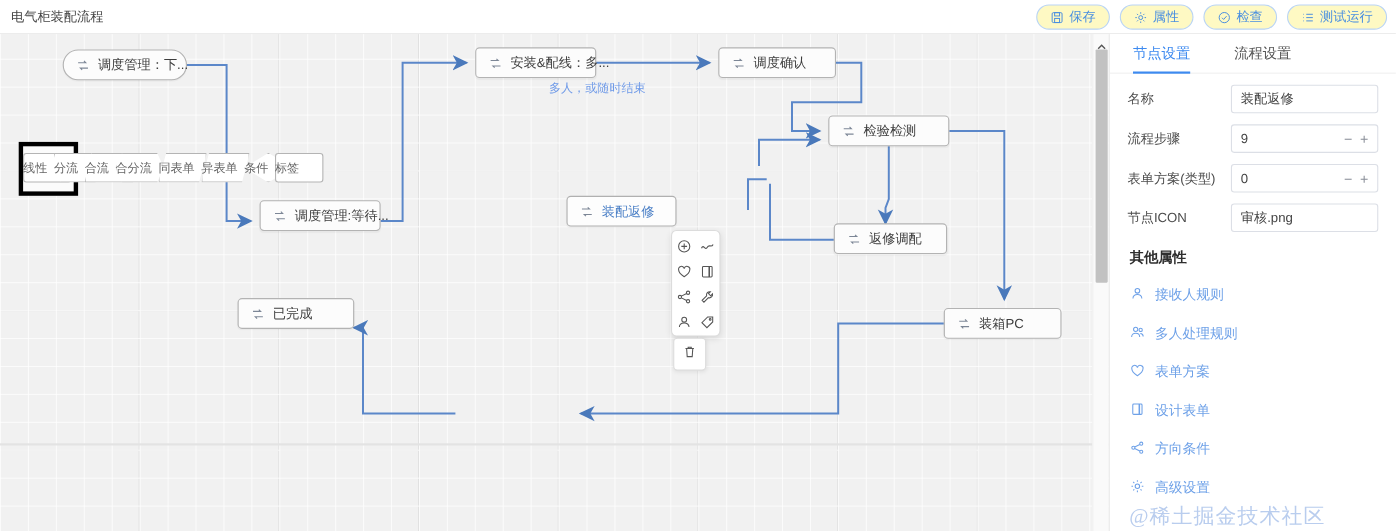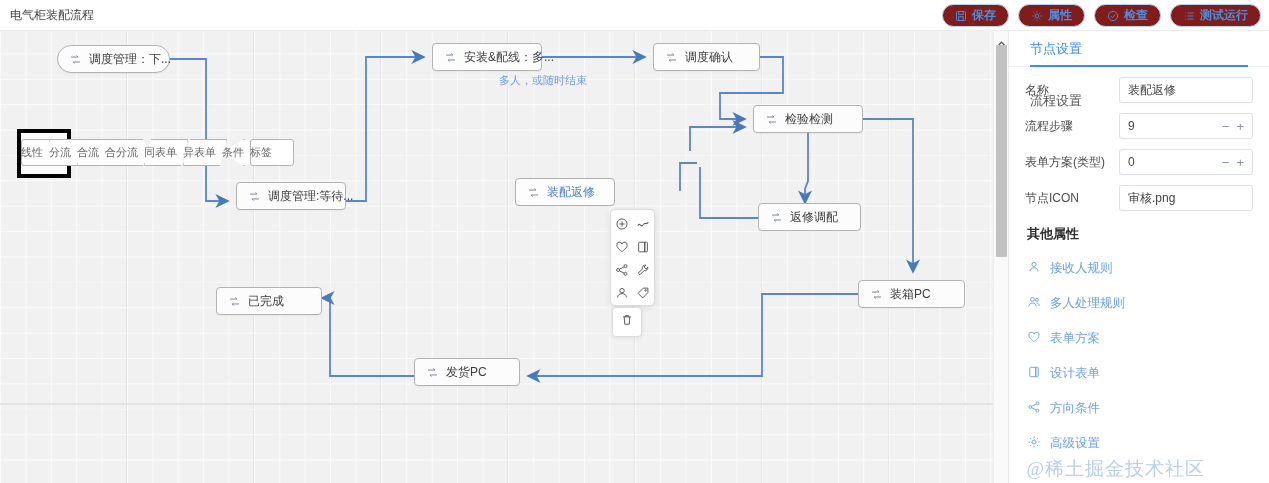--- a/index.html
+++ b/index.html
@@ -23,22 +23,22 @@
     margin-left: 10px; font-size: 12px; color: #444; white-space: nowrap;
   }
   .header-actions {
     position: absolute; right: 8px; top: 4px;
     display: flex; gap: 9px; align-items: center;
   }
   .hbtn {
     display: flex; align-items: center; gap: 5px;
     height: 23px; padding: 0 12px;
     border: 1px solid #b9d4f5; border-radius: 12px;
-    color: #4a8fe0; background: #7f1d1d; font-size: 12px;
-    cursor: pointer; white-space: nowrap; font-weight: bold;
+    color: #4a8fe0; background: #fef9c3; font-size: 12px;
+    cursor: pointer; white-space: nowrap;
   }
   .hbtn svg { display:block; }
 
   
   .canvas-wrap {
     position: absolute; left: 0; top: 31px;
     width: 1008px; height: 452px; overflow: hidden;
     background: #f2f2f2;
   }
   .grid {
@@ -133,22 +133,22 @@
     background: #c2c2c2; border-radius: 1px; cursor: pointer;
   }
 
   
   .panel {
     position: absolute; left: 1008px; top: 31px;
     width: 261px; height: 452px; background: #fff;
     border-left: 1px solid #ececec;
   }
   .panel-tabs {
-    display: flex; gap: 26px; padding: 9px 21px 0 21px;
-    border-bottom: 1px solid #f0f0f0; height: 36px; flex-direction: column;
+    display: flex; gap: 40px; padding: 9px 21px 0 21px;
+    border-bottom: 1px solid #f0f0f0; height: 36px;
   }
   .ptab {
     font-size: 13px; color: #555; padding-bottom: 8px; cursor: pointer;
     position: relative; white-space: nowrap;
   }
   .ptab.active { color: #3d8af0; }
   .ptab.active::after {
     content: ""; position: absolute; left: 0; right: 0; bottom: -1px;
     height: 2px; background: #3d8af0;
   }
@@ -374,37 +374,29 @@
 
     <div class="node" style="left:858px; top:249px; width:107px;">
       <span class="nico">
         <svg width="13" height="13" viewBox="0 0 16 16" fill="none" stroke="#7c8696" stroke-width="1.2">
           <path d="M2.5 5h8.5l-2-2M13.5 11H5l2 2"></path>
         </svg>
       </span>
       <span>装箱PC</span>
     </div>
 
-    <div class="node" style="left:216px; top:256px; width:106px;">
+    <div class="node" style="left:216px; top:240px; width:106px;">
       <span class="nico">
         <svg width="13" height="13" viewBox="0 0 16 16" fill="none" stroke="#7c8696" stroke-width="1.2">
           <path d="M2.5 5h8.5l-2-2M13.5 11H5l2 2"></path>
         </svg>
       </span>
       <span>已完成</span>
     </div>
 
-    <div class="node" style="left:414px; top:327px; width:106px;">
-      <span class="nico">
-        <svg width="13" height="13" viewBox="0 0 16 16" fill="none" stroke="#7c8696" stroke-width="1.2">
-          <path d="M2.5 5h8.5l-2-2M13.5 11H5l2 2"></path>
-        </svg>
-      </span>
-      <span>发货PC</span>
-    </div>
 
     <div class="edge-label" style="left:478px; top:42px;">多人，或随时结束</div>
 
     <div class="node-toolbar">
       <span class="tbico">
         <svg width="14" height="14" viewBox="0 0 16 16" fill="none" stroke="#555" stroke-width="1.1">
           <circle cx="8" cy="8" r="5.8"></circle>
             <path d="M8 5v6M5 8h6"></path>
         </svg>
       </span>

